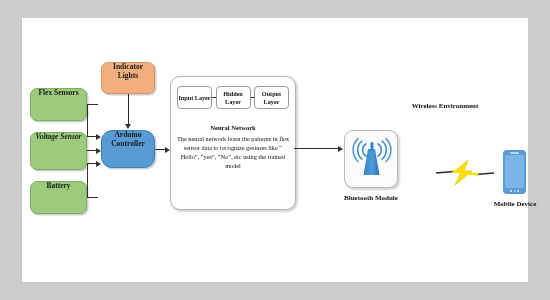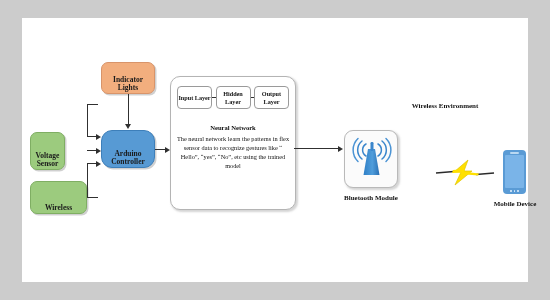--- a/index.html
+++ b/index.html
@@ -18,21 +18,21 @@
     left: 22px;
     top: 18px;
     width: 506px;
     height: 264px;
     background: #ffffff;
   }
   .node {
     position: absolute;
     box-sizing: border-box;
     display: flex;
-    align-items: flex-end;
+    align-items: flex-start;
     justify-content: center;
     text-align: center;
     font-weight: bold;
     color: #1a1a1a;
     line-height: 1.15;
   }
   .green-box {
     background: #9ccb7e;
     border: 1px solid #7fae63;
     border-radius: 7px;
@@ -204,27 +204,30 @@
     top: 140px;
     width: 62px;
     height: 30px;
   }
 </style>
 </head>
 <body>
 
 <div id="canvas">
 
-
-  <div class="node green-box" style="left:8px; top:114px; width:35px; height:38px;">
+  <div class="node green-box" style="left:8px; top:70px; width:57px; height:33px;">
+    <span>Flex Sensors</span>
+  </div>
+
+  <div class="node green-box" style="left:8px; top:114px; width:57px; height:38px;font-style:italic;">
     <span>Voltage Sensor</span>
   </div>
 
   <div class="node green-box" style="left:8px; top:163px; width:57px; height:33px;">
-    <span>Wireless</span>
+    <span>Battery</span>
   </div>
 
   <div class="node orange-box" style="left:79px; top:44px; width:54px; height:32px;">
     <span>Indicator Lights</span>
   </div>
 
   <div class="node blue-box" style="left:79px; top:112px; width:54px; height:38px;">
     <span>Arduino Controller</span>
   </div>
 

